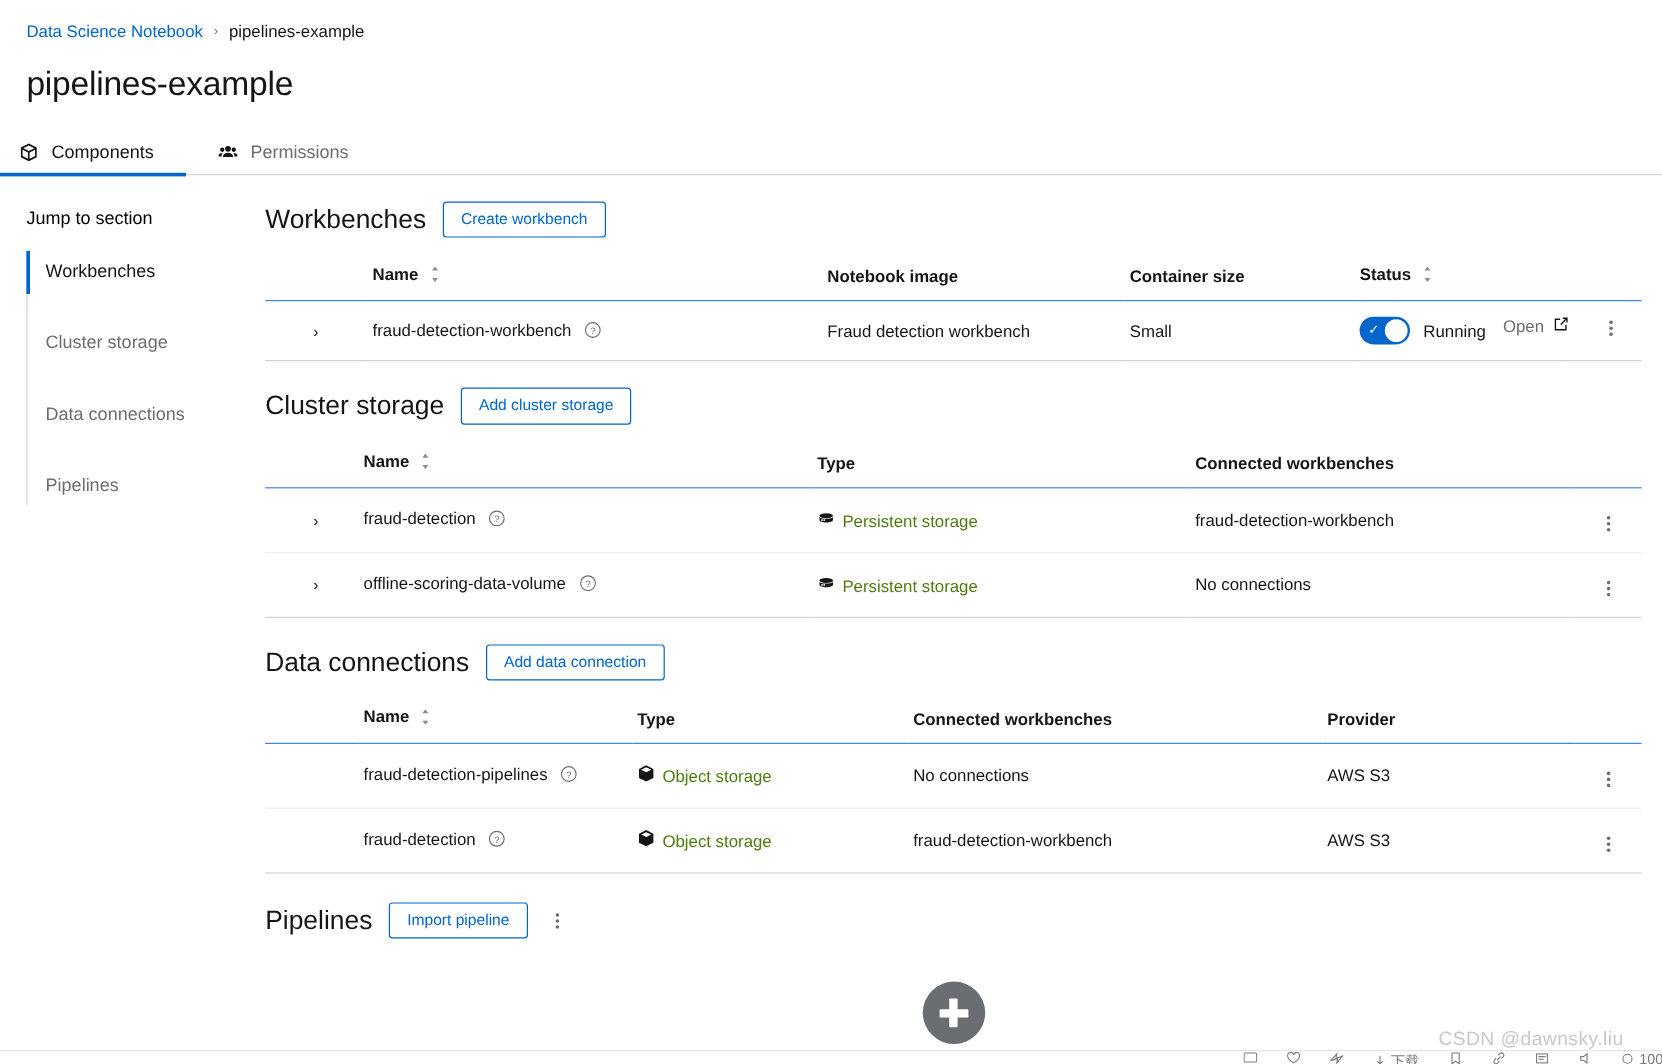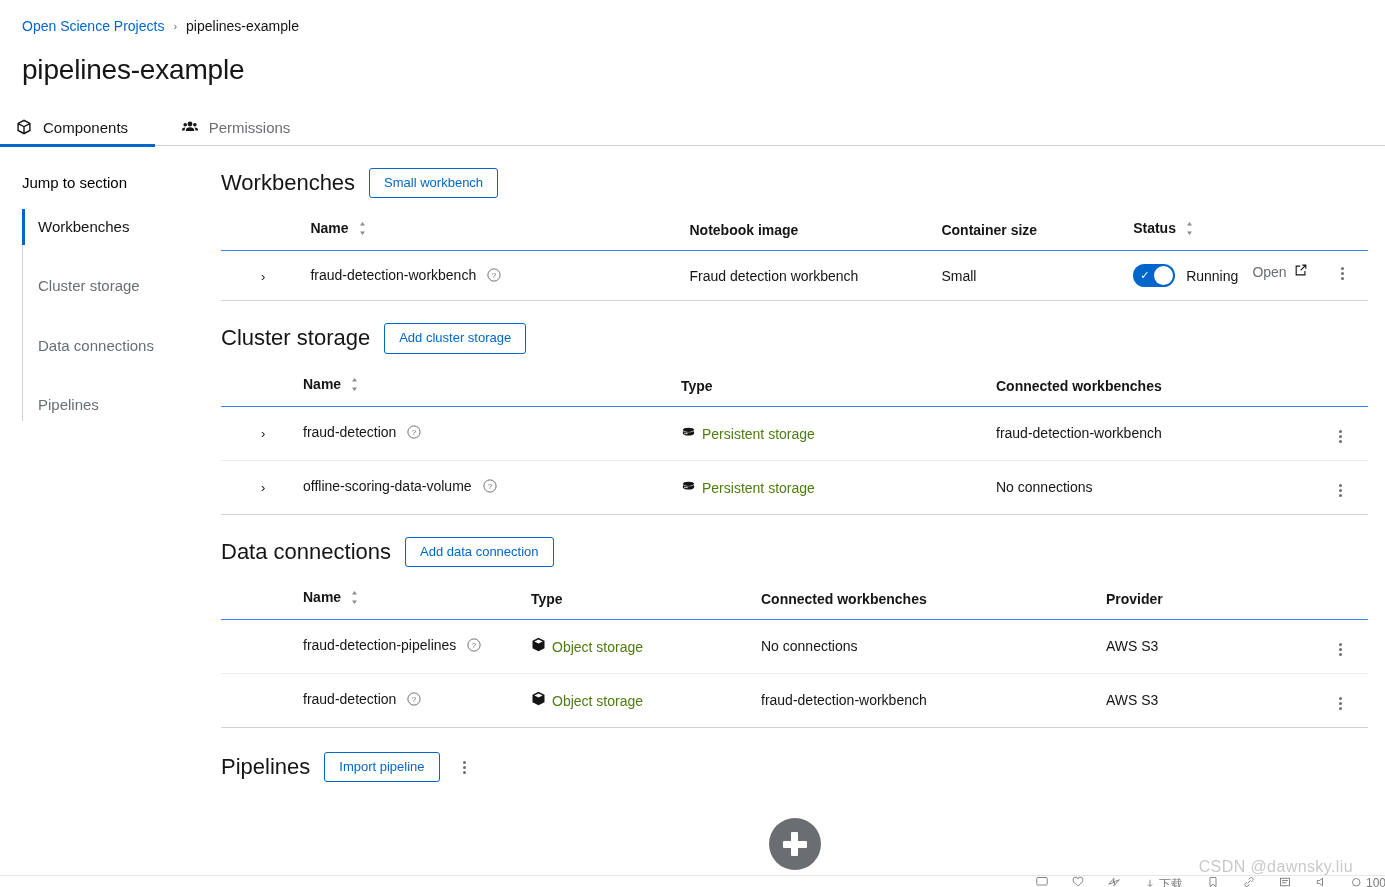--- a/index.html
+++ b/index.html
@@ -158,21 +158,21 @@
     position: absolute; left: 1020px; top: 876px; width: 365px; height: 11px;
     display: flex; align-items: flex-start; gap: 24px;
     overflow: hidden; color: #7a7a7a; font-size: 12px; margin-left: 16px;
   }
   .bt-item { display: flex; align-items: center; gap: 3px; white-space: nowrap; }
 </style>
 </head>
 <body>
 
 <div class="breadcrumb">
-  <a href="#">Open Science Projects</a>
+  <a href="#">Data Science Notebook</a>
   <span class="bc-sep">›</span>
   <span class="bc-current">pipelines-example</span>
 </div>
 
 <div class="page-title">pipelines-example</div>
 
 <div class="tabbar">
   <div class="tab active" id="tab-components">
     <span class="tab-ico">
       <svg viewBox="0 0 16 16" width="16" height="16">
@@ -206,21 +206,21 @@
     <div class="jump-item">Data connections</div>
     <div class="jump-item">Pipelines</div>
   </div>
 </nav>
 
 <main class="content">
 
   <section>
     <div class="section-head">
       <span class="section-title">Workbenches</span>
-      <button class="btn-secondary">Small workbench</button>
+      <button class="btn-secondary">Create workbench</button>
     </div>
     <table class="pf">
       <colgroup>
           <col style="width:78px">
           <col style="width:346px">
           <col style="width:230px">
           <col style="width:175px">
           <col style="width:160px">
           <col style="width:58px">
         </colgroup>

